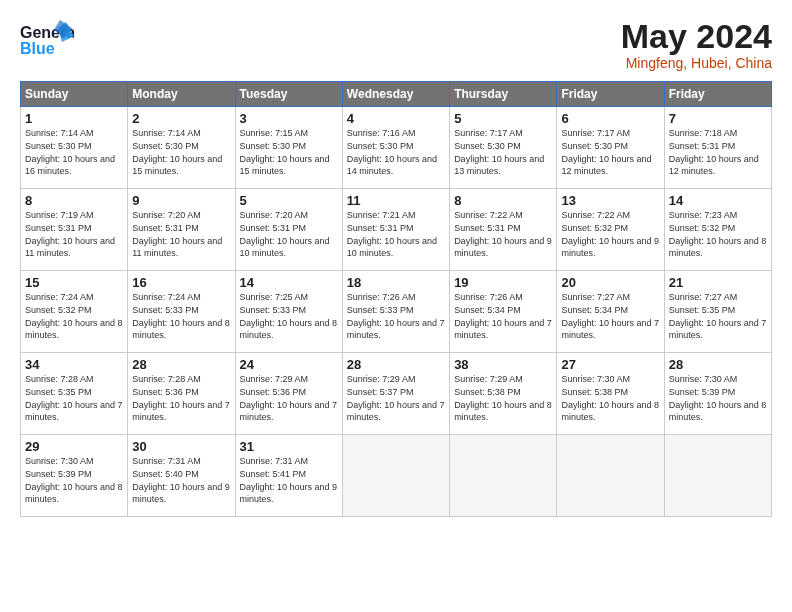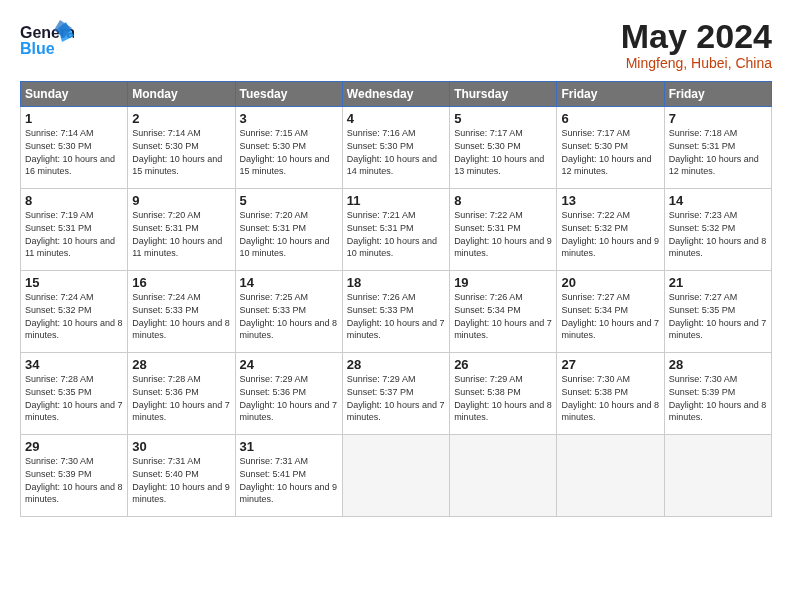--- a/index.html
+++ b/index.html
@@ -312,21 +312,21 @@
   </td>
           <td>
     <span class="day-num">28</span>
     <div class="day-info">
       Sunrise: 7:29 AM<br>
       Sunset: 5:37 PM<br>
       Daylight: 10 hours and 7 minutes.
     </div>
   </td>
           <td>
-    <span class="day-num">26</span>
+    <span class="day-num">38</span>
     <div class="day-info">
       Sunrise: 7:29 AM<br>
       Sunset: 5:38 PM<br>
       Daylight: 10 hours and 8 minutes.
     </div>
   </td>
           <td>
     <span class="day-num">27</span>
     <div class="day-info">
       Sunrise: 7:30 AM<br>

